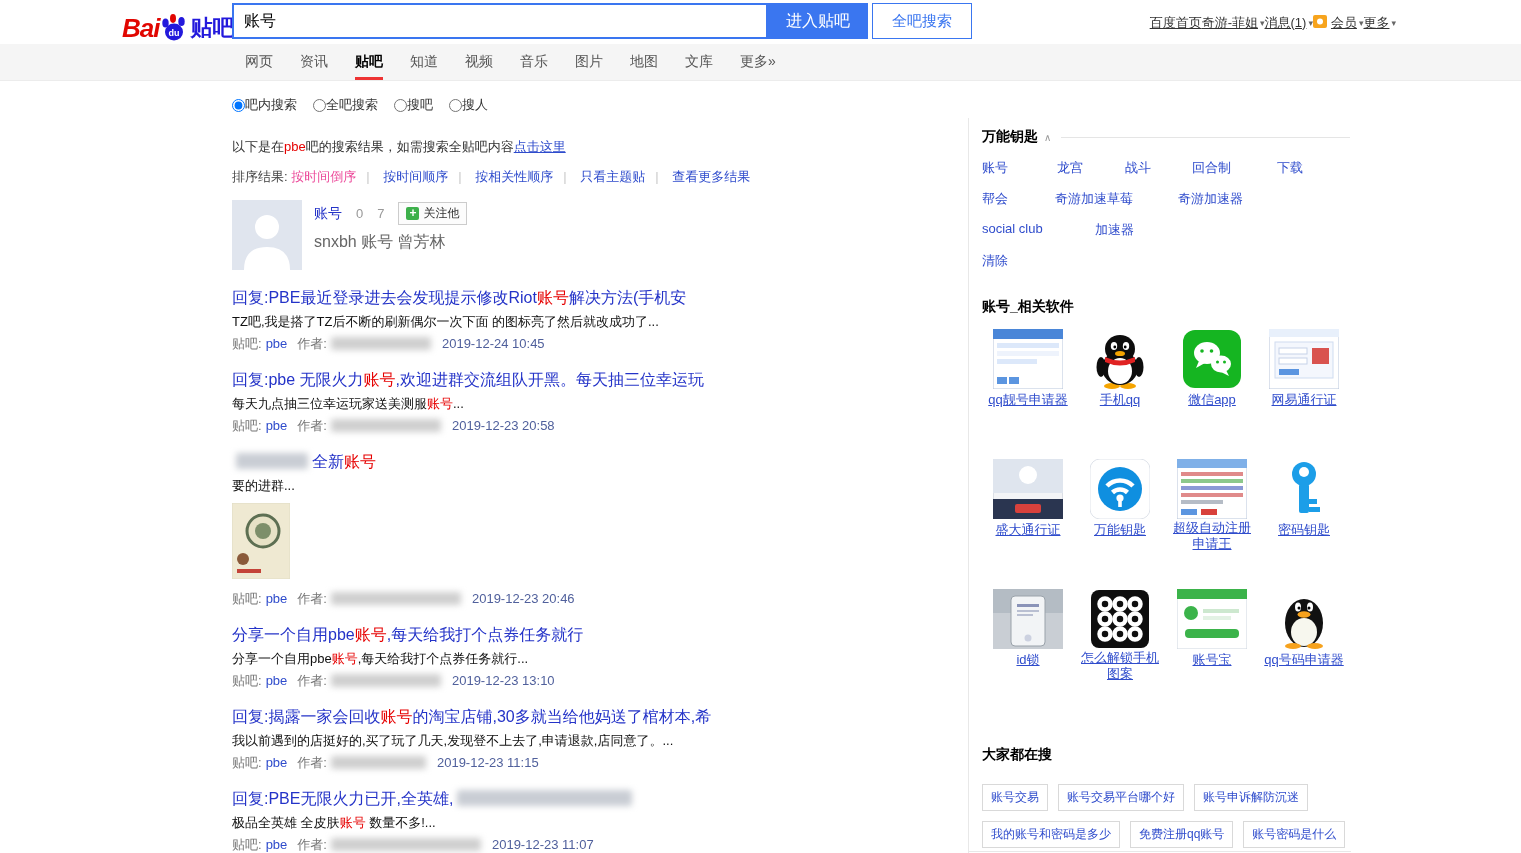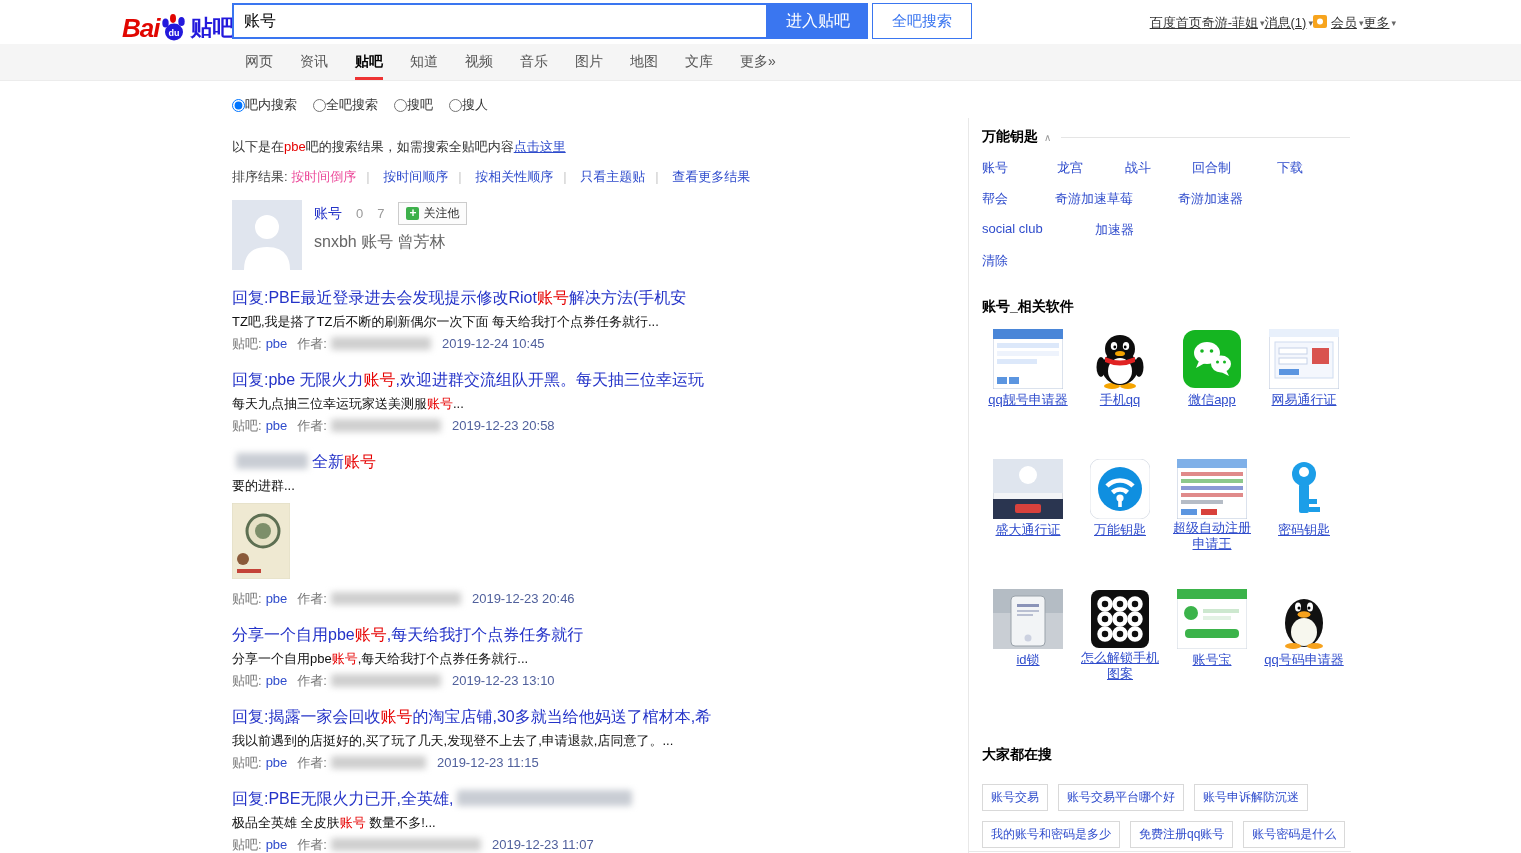--- a/index.html
+++ b/index.html
@@ -200,21 +200,21 @@
             <span class="plus-box">+</span>
             <span>关注他</span>
           </span>
       </div>
       <div class="uc-desc">snxbh 账号 曾芳林</div>
     </div>
   </div>
 
   <div class="result">
     <a class="result-title"><span>回复:PBE最近登录进去会发现提示修改Riot</span><em class="hl">账号</em><span>解决方法(手机安</span></a>
-    <div class="snippet"><span>TZ吧,我是搭了TZ后不断的刷新偶尔一次下面 每天给我打个点券任务就行...</span></div>
+    <div class="snippet"><span>TZ吧,我是搭了TZ后不断的刷新偶尔一次下面 的图标亮了然后就改成功了...</span></div>
     <div class="meta"><span>贴吧:</span><a class="forum">pbe</a><span>作者:</span><span class="blur w100"></span><span class="date">2019-12-24 10:45</span></div>
   </div>
 
   <div class="result">
     <a class="result-title"><span>回复:pbe 无限火力</span><em class="hl">账号</em><span>,欢迎进群交流组队开黑。每天抽三位幸运玩</span></a>
     <div class="snippet"><span>每天九点抽三位幸运玩家送美测服</span><em class="hl">账号</em><span>...</span></div>
     <div class="meta"><span>贴吧:</span><a class="forum">pbe</a><span>作者:</span><span class="blur w110"></span><span class="date">2019-12-23 20:58</span></div>
   </div>
 
   <div class="result">

